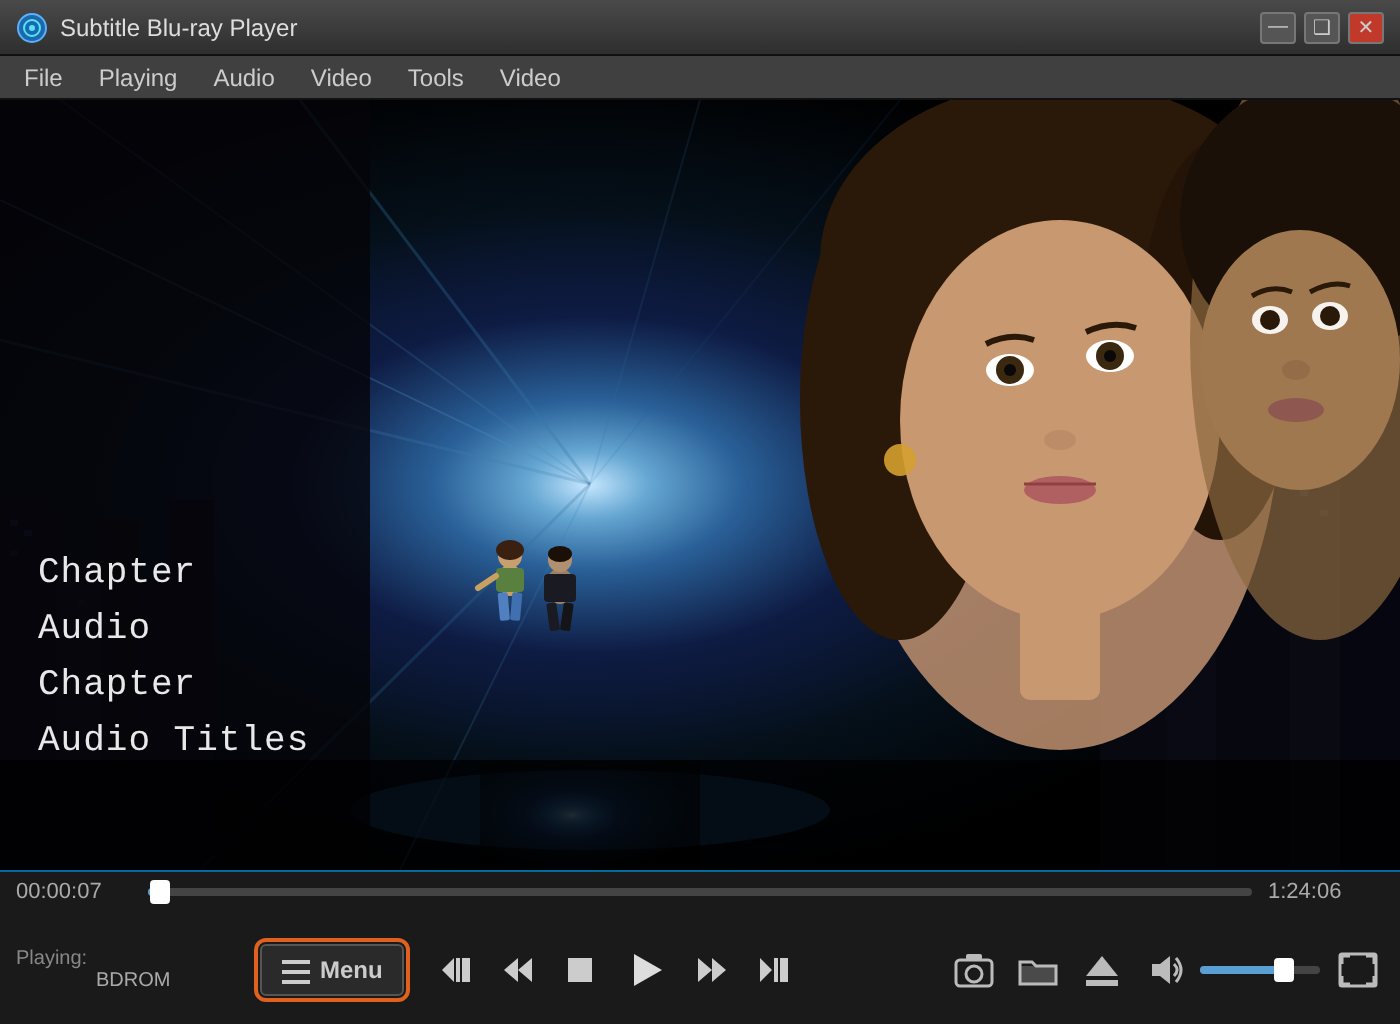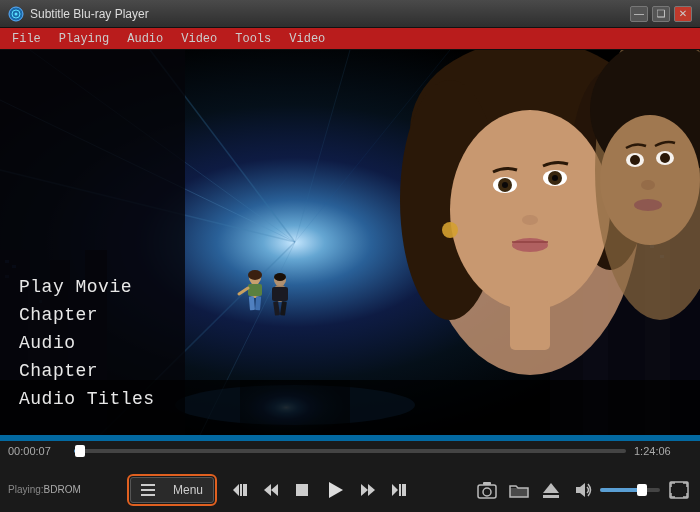--- a/index.html
+++ b/index.html
@@ -50,27 +50,26 @@
       align-items: center;
       justify-content: center;
       cursor: pointer;
       border-radius: 2px;
     }
     #close-btn { background: #c0392b; }
 
     
     #menu-bar {
       height: 22px;
-      background: #b91c1c;
+      background: #404040;
       display: flex;
       align-items: center;
       padding: 0 4px;
       border-bottom: 1px solid #111;
       gap: 2px;
-      font-family: Liberation Mono, monospace;
     }
     .menu-item {
       color: #ccc;
       font-size: 12px;
       padding: 2px 8px;
       cursor: pointer;
       border-radius: 2px;
     }
 
     
@@ -97,21 +96,21 @@
       font-weight: normal;
       cursor: pointer;
       padding: 2px 4px;
       letter-spacing: 0.5px;
     }
 
     
     #control-bar {
       height: 77px;
       background: #1a1a1a;
-      border-top: 6px solid #0369a1;
+      border-top: 1px solid #0369a1;
     }
 
     
     #progress-area {
       height: 20px;
       background: #1a1a1a;
       display: flex;
       align-items: center;
       padding: 0 8px;
       gap: 8px;
@@ -156,47 +155,49 @@
       height: 57px;
       display: flex;
       align-items: center;
       padding: 0 8px;
       gap: 4px;
     }
 
     
     #playing-section {
       display: flex;
-      flex-direction: row;
+      flex-direction: column;
       min-width: 110px;
       margin-right: 8px;
     }
     #playing-label {
       color: #888;
       font-size: 10px;
     }
     #playing-content {
       color: #aaa;
       font-size: 10px;
+      margin-left: 40px;
     }
 
     
     #menu-btn {
       display: flex;
-      align-items: center;
-      gap: 18px;
+      align-items: flex-end;
+      gap: 5px;
       background: #2a2a2a;
       border: 1px solid #555;
       border-radius: 3px;
       padding: 5px 10px;
       color: #ccc;
       font-size: 12px;
       cursor: pointer;
       outline: 2px solid #e06020;
       outline-offset: 1px;
+      font-weight: bold;
     }
 
     
     #transport {
       display: flex;
       align-items: center;
       gap: 3px;
       margin: 0 8px;
     }
     .transport-btn {
@@ -438,21 +439,20 @@
       <path d="M626 98 Q636 92 646 96" stroke="#2a1808" stroke-width="2.5" fill="none"></path>
       <path d="M655 96 Q666 90 675 93" stroke="#2a1808" stroke-width="2.5" fill="none"></path>
     </g>
 
     <rect x="0" y="0" width="185" height="385" fill="rgba(5,5,10,0.82)"></rect>
 
     <rect x="0" y="330" width="700" height="55" fill="rgba(0,0,0,0.7)"></rect>
   </svg>
 
   <div id="context-menu">
-  <div class="context-menu-item">Play Movie</div>
       <div class="context-menu-item">Chapter</div>
       <div class="context-menu-item">Audio</div>
       <div class="context-menu-item">Chapter</div>
       <div class="context-menu-item">Audio Titles</div>
     </div>
 </div>
 
 <div id="control-bar">
 
   <div id="progress-area">

